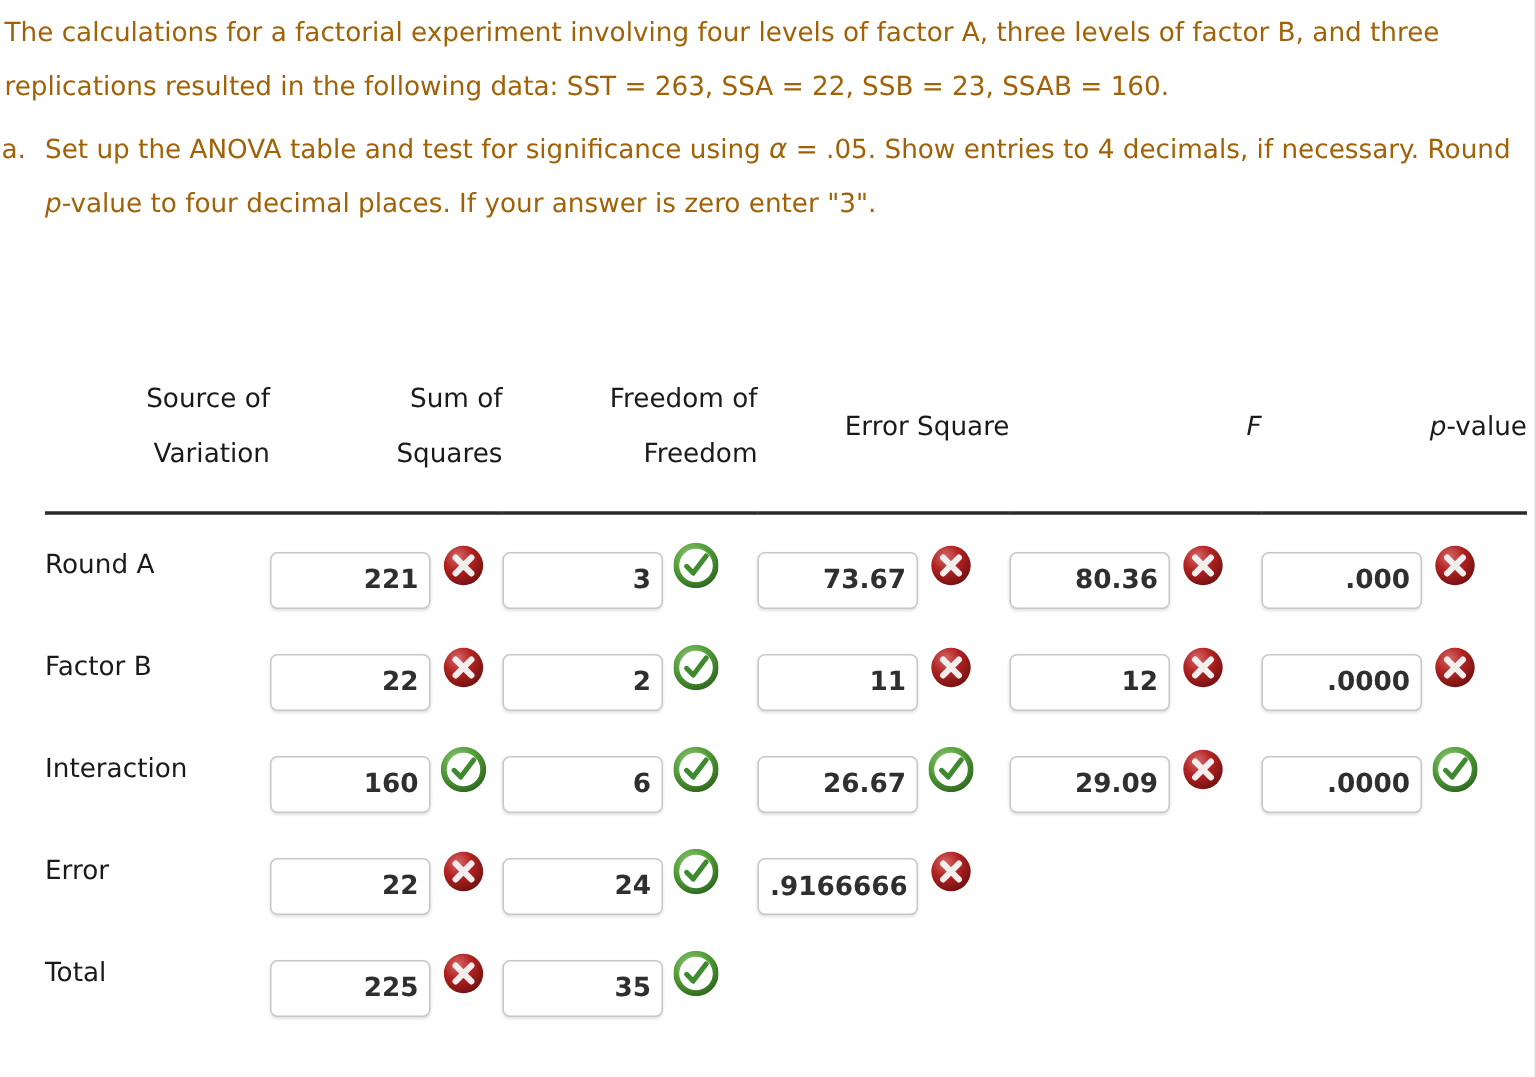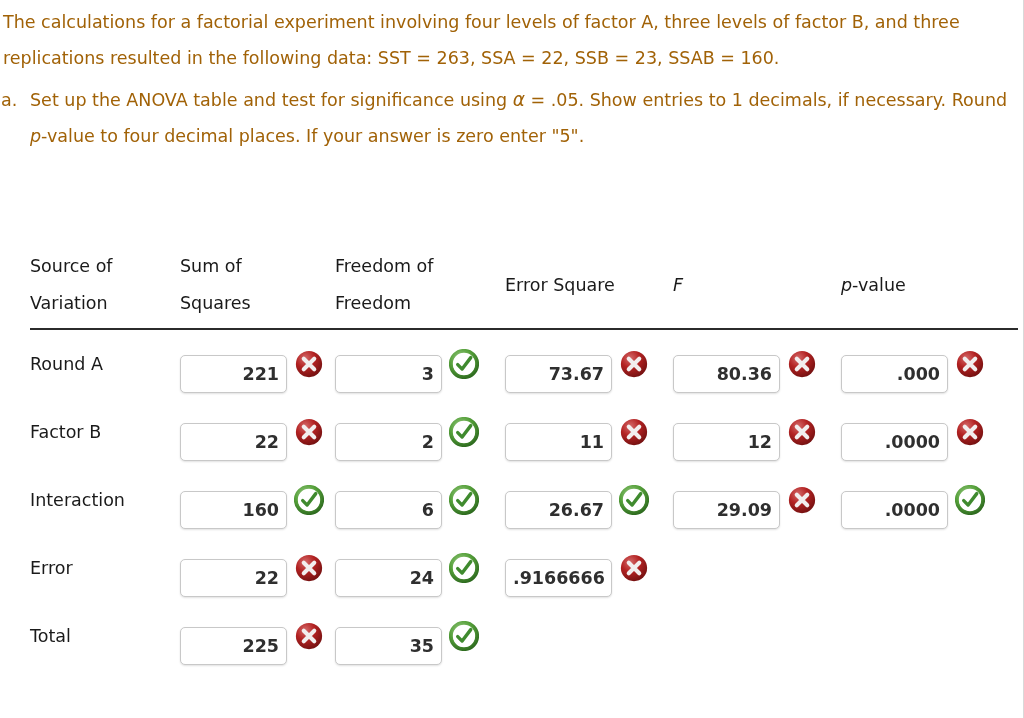--- a/index.html
+++ b/index.html
@@ -86,23 +86,23 @@
   .col-ss     { width: 155px; }
   .col-df     { width: 170px; }
   .col-ms     { width: 168px; }
   .col-f      { width: 168px; }
   .col-p      { width: 177px; }
 
   .anova-table thead th {
     font-size: 17.5px;
     font-weight: normal;
     line-height: 37px;
-    text-align: left;
+    text-align: right;
     color: #1a1a1a;
-    padding-bottom: 5px;
+    padding-bottom: 18px;
   }
   .anova-table thead th .hl2 { display: block; }
   .hdr-rule td {
     border-bottom: 2px solid #2b2b2b;
     height: 1px;
     font-size: 0;
     line-height: 0;
   }
 
   .row-label {
@@ -154,21 +154,21 @@
 </head>
 <body>
 
 <div class="page-edge-right"></div>
 
 <div class="prompt">
   <p class="intro">The calculations for a factorial experiment involving four levels of factor A, three levels of factor B, and three replications resulted in the following data: SST = 263, SSA = 22, SSB = 23, SSAB = 160.</p>
 
   <p class="question">
     <span class="q-marker">a.</span>
-    <span class="q-body"><span>Set up the ANOVA table and test for significance using </span><span class="alpha">α</span><span> = .05. Show entries to 1 decimals, if necessary. Round </span><span class="ital">p</span><span>-value to four decimal places. If your answer is zero enter "5".</span></span>
+    <span class="q-body"><span>Set up the ANOVA table and test for significance using </span><span class="alpha">α</span><span> = .05. Show entries to 4 decimals, if necessary. Round </span><span class="ital">p</span><span>-value to four decimal places. If your answer is zero enter "3".</span></span>
   </p>
 </div>
 
 <div class="anova">
   <table class="anova-table">
     <colgroup>
       <col class="col-src">
         <col class="col-ss">
         <col class="col-df">
       <col class="col-ms">

